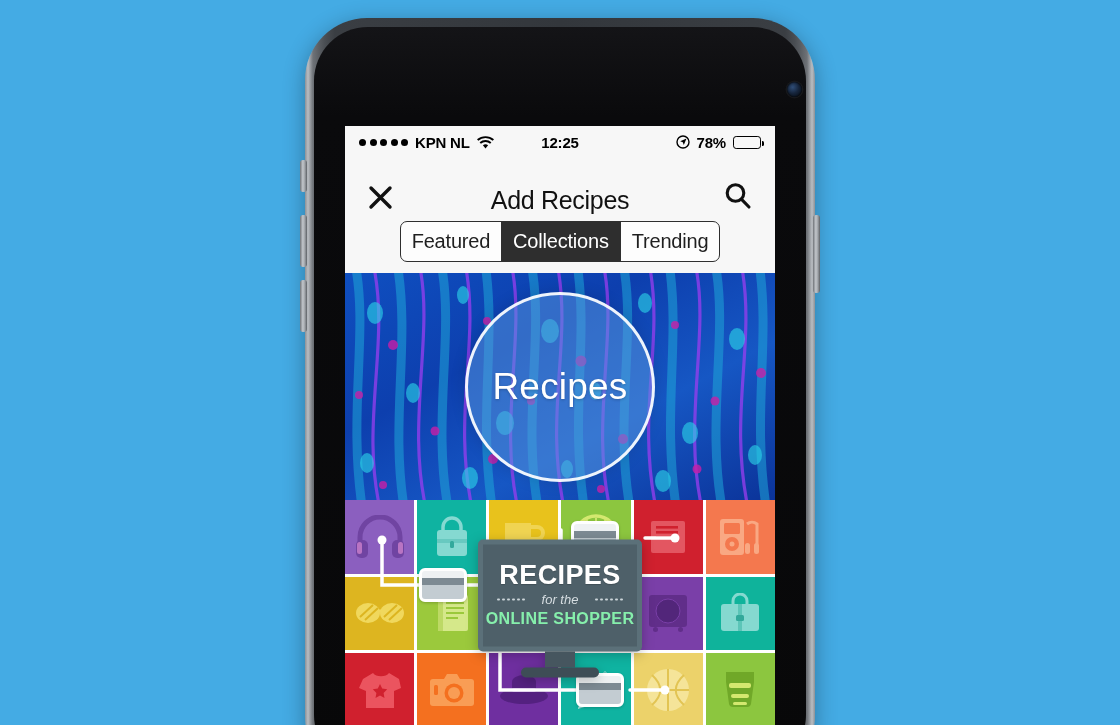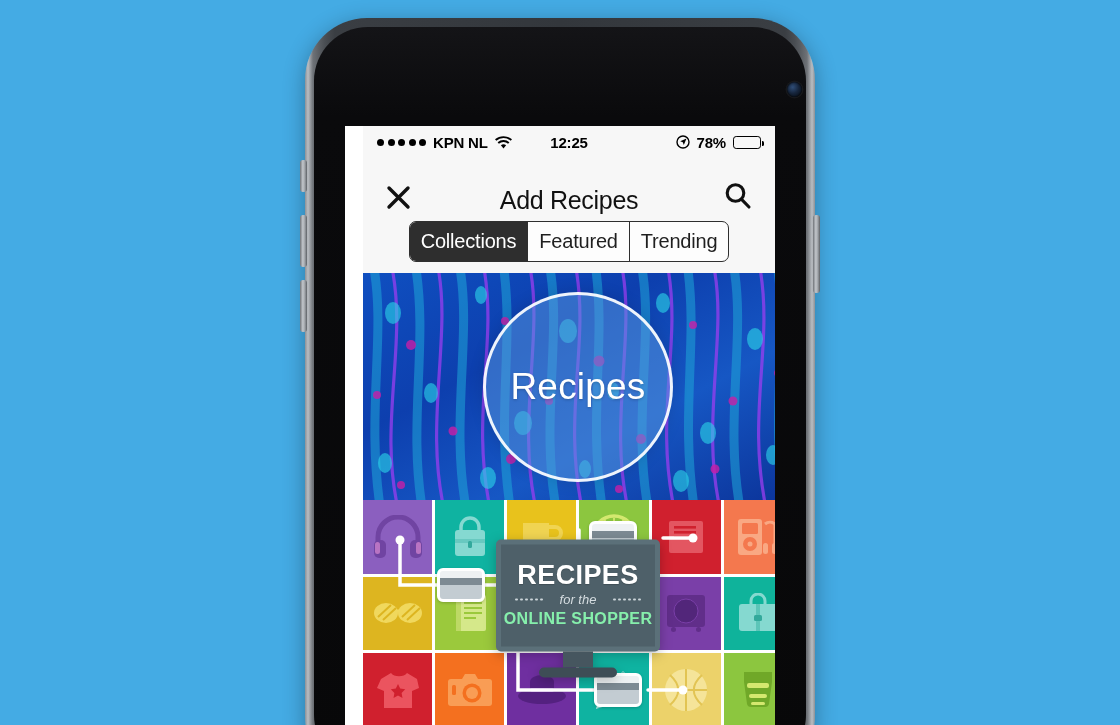--- a/index.html
+++ b/index.html
@@ -52,21 +52,20 @@
     box-shadow: inset 0 0 2px #000, 0 0 0 1.5px #17181b;
   }
 
   
   #screen {
     position: absolute;
     left: 345px; top: 126px;
     width: 430px; height: 599px;
     overflow: hidden;
     background: #fff;
-    padding-left: 18px;
   }
 
   
   #status-bar {
     height: 32px;
     background: #f7f7f7;
     display: flex; align-items: center;
     padding: 0 14px;
     font-size: 15px; font-weight: bold; color: #000;
     letter-spacing: -.2px;
@@ -294,22 +293,22 @@
         <svg width="30" height="30" viewBox="0 0 30 30">
           <circle cx="12.5" cy="12" r="8.3" fill="none" stroke="#111" stroke-width="3.1"></circle>
           <path d="M18.6 18.4 L26 26" stroke="#111" stroke-width="3.1" stroke-linecap="round"></path>
         </svg>
       </span>
     </div>
   </div>
 
   <div id="segment-bar">
     <div id="segmented-control">
+      <div class="segment">Featured</div>
       <div class="segment selected">Collections</div>
-      <div class="segment">Featured</div>
       <div class="segment">Trending</div>
     </div>
   </div>
 
   <div id="card-recipes-for-ios">
     <svg id="hero-texture" viewBox="0 0 430 227" preserveAspectRatio="none">
       <defs>
         <linearGradient id="bgg" x1="0" y1="0" x2="1" y2="1">
           <stop offset="0%" stop-color="#0f4fc0"></stop>
           <stop offset="35%" stop-color="#0d3fae"></stop>

